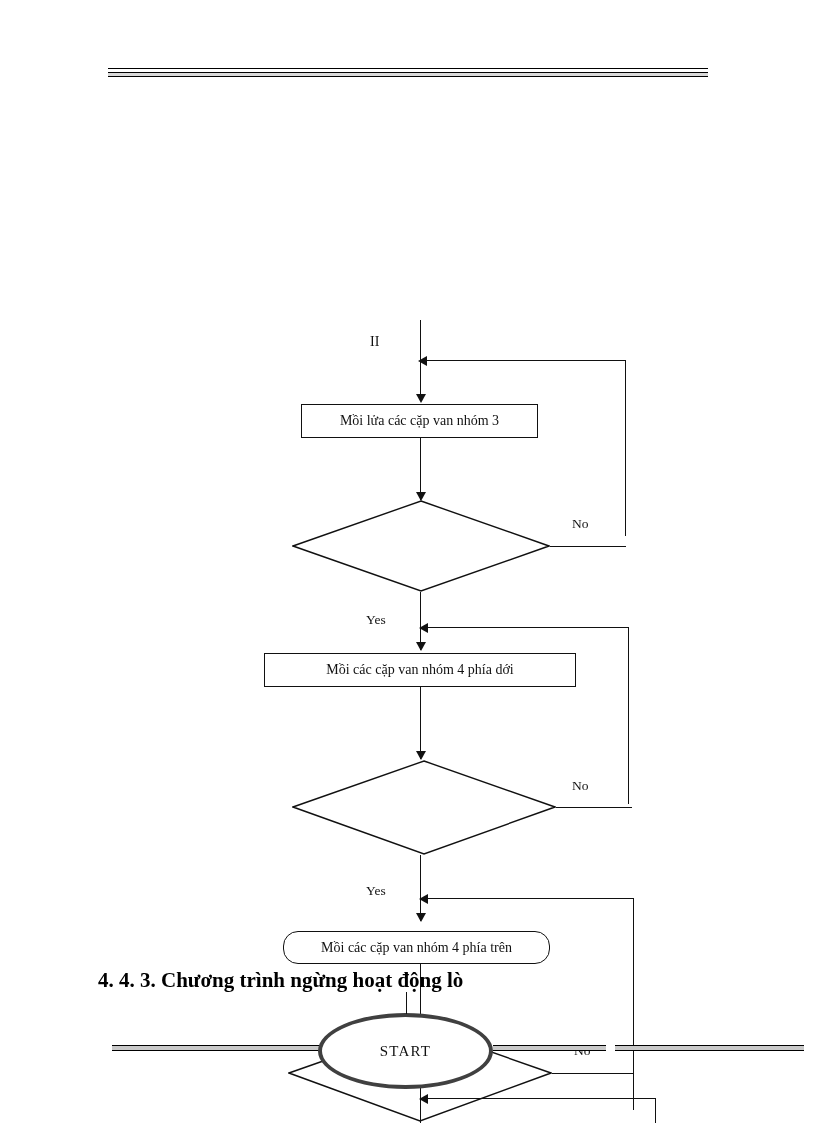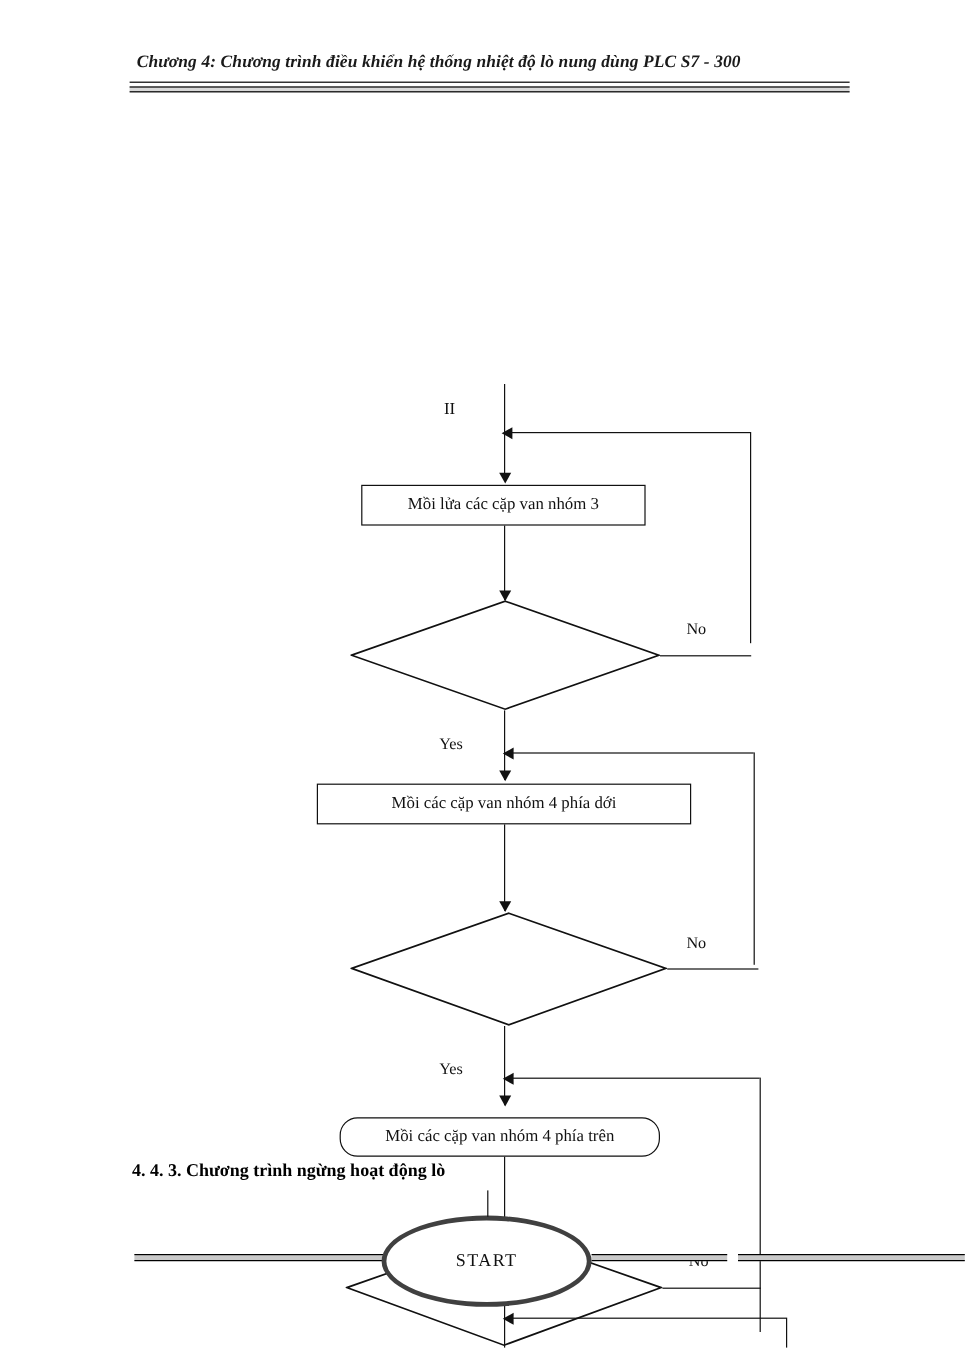--- a/index.html
+++ b/index.html
@@ -133,25 +133,25 @@
     position: absolute;
     font-family: "Liberation Serif", serif;
     font-size: 14px;
     color: #111;
     white-space: nowrap;
   }
 
   
   #section-heading {
     position: absolute;
-    left: 110px;
+    left: 98px;
     top: 968px;
     font-family: "Liberation Serif", serif;
     font-weight: bold;
-    font-size: 15px;
+    font-size: 21px;
     white-space: nowrap;
     color: #000;
     z-index: 40;
   }
 
   
   #bleed-layer { position: absolute; left:0; top:0; width:816px; height:1123px; }
 
   .terminal-oval {
     position: absolute;
@@ -177,21 +177,20 @@
     border-top: 1px solid #000;
     border-bottom: 1px solid #000;
     background: #c9c9c9;
     z-index: 20;
   }
 </style>
 </head>
 <body>
 
 <div id="page-header">
-  <div id="header-title">Chương 4: Chương trình điều khiển hệ thống nhiệt độ lò nung dùng PLC S7 - 300</div>
   <div id="header-rule-1"></div>
   <div id="header-rule-2"></div>
 </div>
 
 <div id="flowchart">
 
   <div class="node-tag" style="left:370px; top:334px;">II</div>
 
   <div class="vline" style="left:420px; top:320px; height:78px;"></div>
   <div class="arrow-down" style="left:416px; top:394px;"></div>

